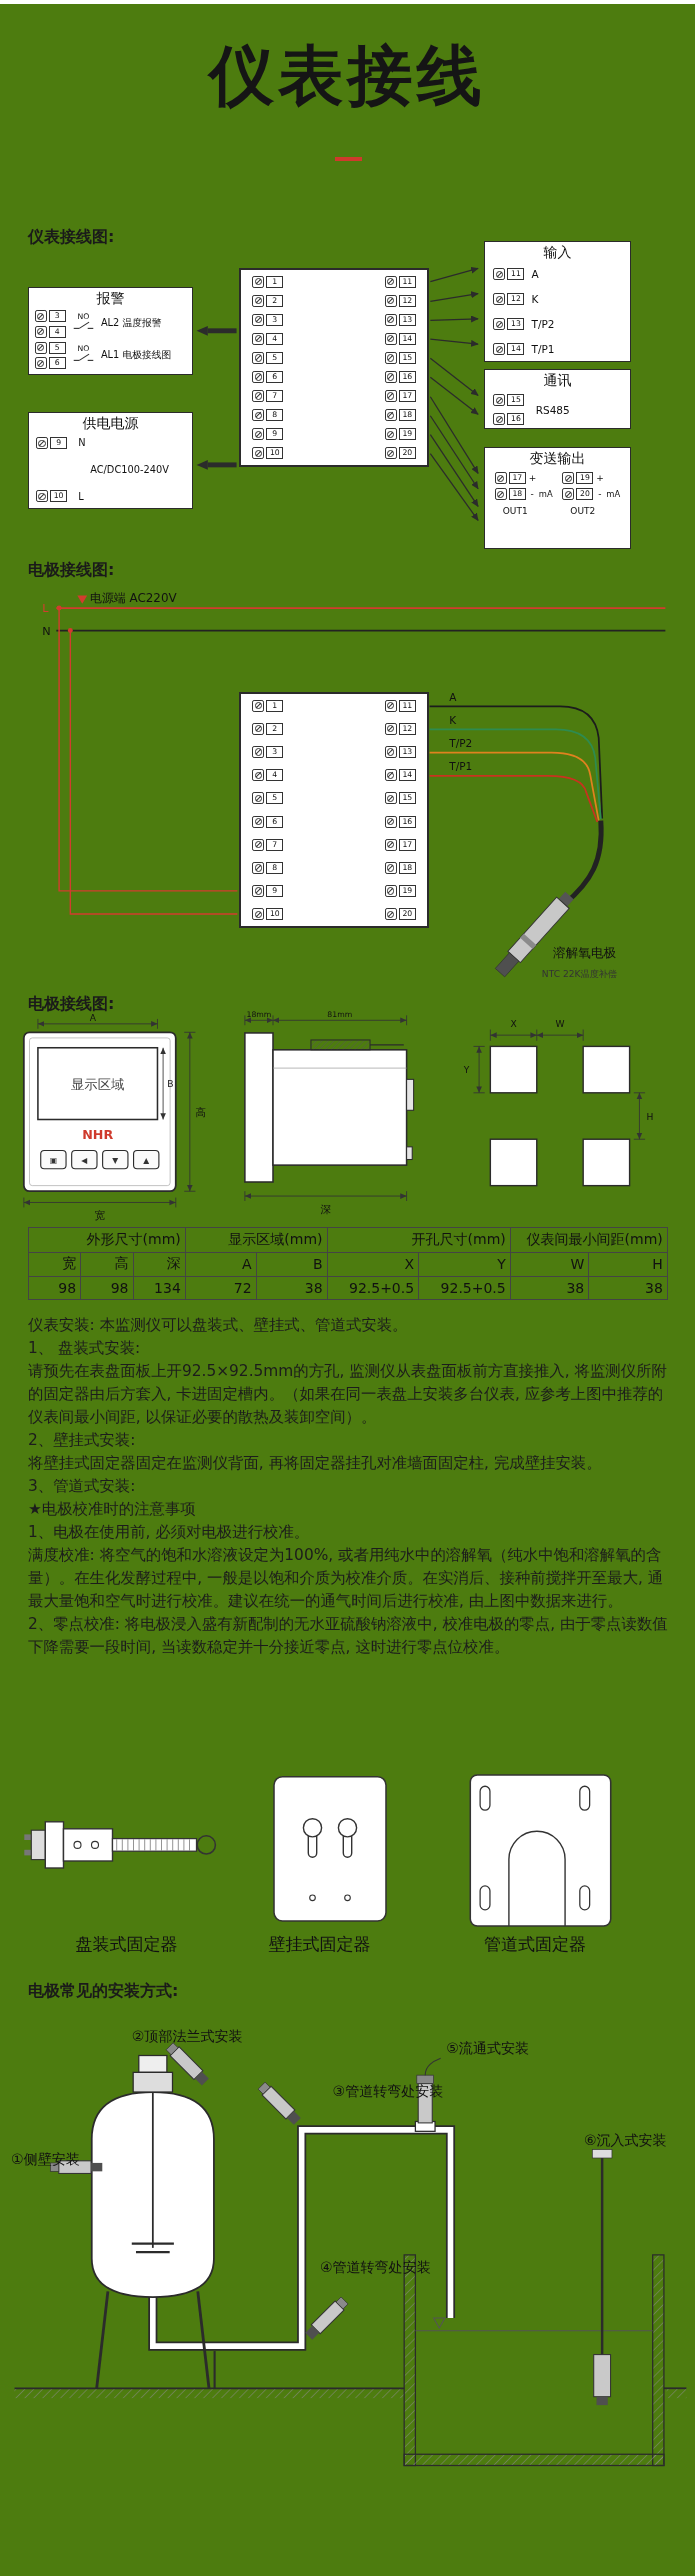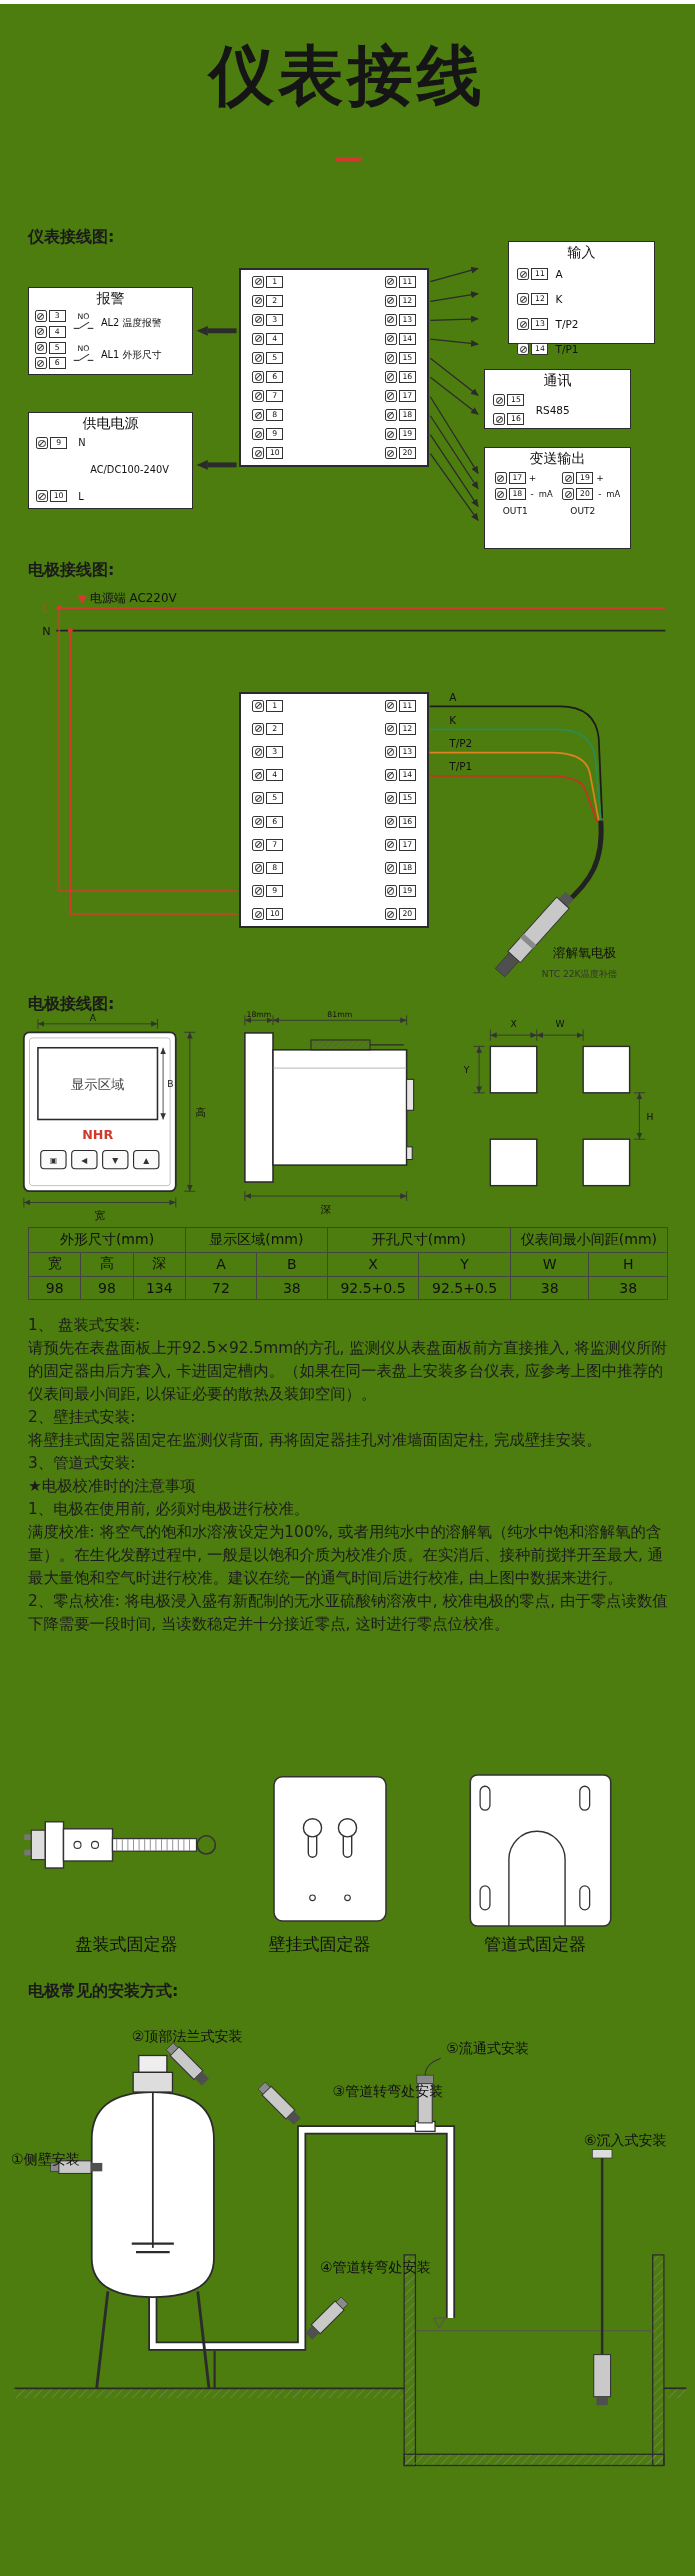--- a/index.html
+++ b/index.html
@@ -34,21 +34,21 @@
   .rating{text-align:center;font-size:9.8px}
   .irow{display:flex;align-items:center;gap:7px;height:25px;padding:0 8.4px}
   .ilabel{font-size:10.5px}
   .crow{display:flex;align-items:center;gap:11.2px;padding:4.2px 8.4px}
   .ogroups{display:flex;justify-content:space-evenly;padding-top:4.2px}
   .ogroup{position:relative;display:flex;flex-direction:column;gap:4.2px;padding-right:17px}
   .orow{display:flex;align-items:center;gap:2.8px}
   .sign{font-size:9px;width:7px;text-align:center}
   .unit{position:absolute;right:0;top:17px;font-size:8.4px}
   .oname{text-align:center;font-size:9px;margin-top:1.4px}
-  #spec-table{position:absolute;left:28px;top:1223px;width:640px;border-collapse:collapse;text-align:center;font-size:14px;table-layout:auto}
+  #spec-table{position:absolute;left:28px;top:1223px;width:640px;border-collapse:collapse;text-align:right;font-size:14px;table-layout:auto}
   #spec-table th,#spec-table td{border:1.1px solid #444;padding:2.8px 4.2px;font-weight:normal;height:21px}
   #install{position:absolute;left:28px;top:1310px;width:640px}
   #install p{margin:0;font-size:15.4px;line-height:23px;color:#1c1c1c}
   .fix-label{position:absolute;top:1929px;text-align:center;font-size:17px;color:#111}
   svg text{font-family:"DejaVu Sans","Liberation Sans",sans-serif}
   .dl{stroke:#333;stroke-width:1.2px;fill:none}
   .dt{font-size:13px;fill:#111}
   .lbl{font-size:20px;fill:#111}
 </style>
 </head>
@@ -125,21 +125,21 @@
         <div class="contact">
           <span class="no-label">NO</span>
           <svg width="21" height="11.2" viewBox="0 0 30 16">
               <g stroke="#333" stroke-width="1.6">
                 <line x1="1" y1="12" x2="9" y2="12"></line>
                 <line x1="29" y1="12" x2="21" y2="12"></line>
                 <line x1="9" y1="12" x2="23" y2="3"></line>
               </g>
             </svg>
         </div>
-        <div class="alabel">AL1 外形尺寸</div>
+        <div class="alabel">AL1 电极接线图</div>
       </div>
     </div>
 
     <div class="wbox" style="left:28px;top:176px;width:165px;height:97px">
       <div class="box-title">供电电源</div>
       <div class="prow">
         <div class="tcol-wide">
           <span class="tcell">
               <span class="screw"></span>
               <span class="tnum">9</span>
@@ -239,21 +239,21 @@
             <span class="screw"></span>
             <span class="tnum">19</span>
           </span>
           <span class="tcell">
             <span class="screw"></span>
             <span class="tnum">20</span>
           </span>
         </div>
     </div>
 
-    <div class="wbox" style="left:508px;top:4.9px;width:147px;height:103px">
+    <div class="wbox" style="left:484px;top:4.9px;width:147px;height:121px">
       <div class="box-title">输入</div>
       <div class="irow">
           <span class="tcell">
             <span class="screw"></span>
             <span class="tnum">11</span>
           </span>
           <span class="ilabel">A</span>
         </div>
       <div class="irow">
           <span class="tcell">
@@ -574,20 +574,21 @@
       <td>92.5+0.5</td>
       <td>92.5+0.5</td>
       <td>38</td>
       <td>38</td>
     </tr>
   </tbody>
     </table>
 
   <div id="install">
 
+  <p class="iline">仪表安装: 本监测仪可以盘装式、壁挂式、管道式安装。</p>
       <p class="iline">1、 盘装式安装:</p>
       <p class="iline">请预先在表盘面板上开92.5×92.5mm的方孔, 监测仪从表盘面板前方直接推入, 将监测仪所附的固定器由后方套入, 卡进固定槽内。（如果在同一表盘上安装多台仪表, 应参考上图中推荐的仪表间最小间距, 以保证必要的散热及装卸空间）。</p>
       <p class="iline">2、壁挂式安装:</p>
       <p class="iline">将壁挂式固定器固定在监测仪背面, 再将固定器挂孔对准墙面固定柱, 完成壁挂安装。</p>
       <p class="iline">3、管道式安装:</p>
       <p class="iline">★电极校准时的注意事项</p>
       <p class="iline">1、电极在使用前, 必须对电极进行校准。</p>
       <p class="iline">满度校准: 将空气的饱和水溶液设定为100%, 或者用纯水中的溶解氧（纯水中饱和溶解氧的含量）。在生化发酵过程中, 一般是以饱和介质为校准介质。在实消后、接种前搅拌开至最大, 通最大量饱和空气时进行校准。建议在统一的通气时间后进行校准, 由上图中数据来进行。</p>
       <p class="iline">2、零点校准: 将电极浸入盛有新配制的无水亚硫酸钠溶液中, 校准电极的零点, 由于零点读数值下降需要一段时间, 当读数稳定并十分接近零点, 这时进行零点位校准。</p>
     </div>

